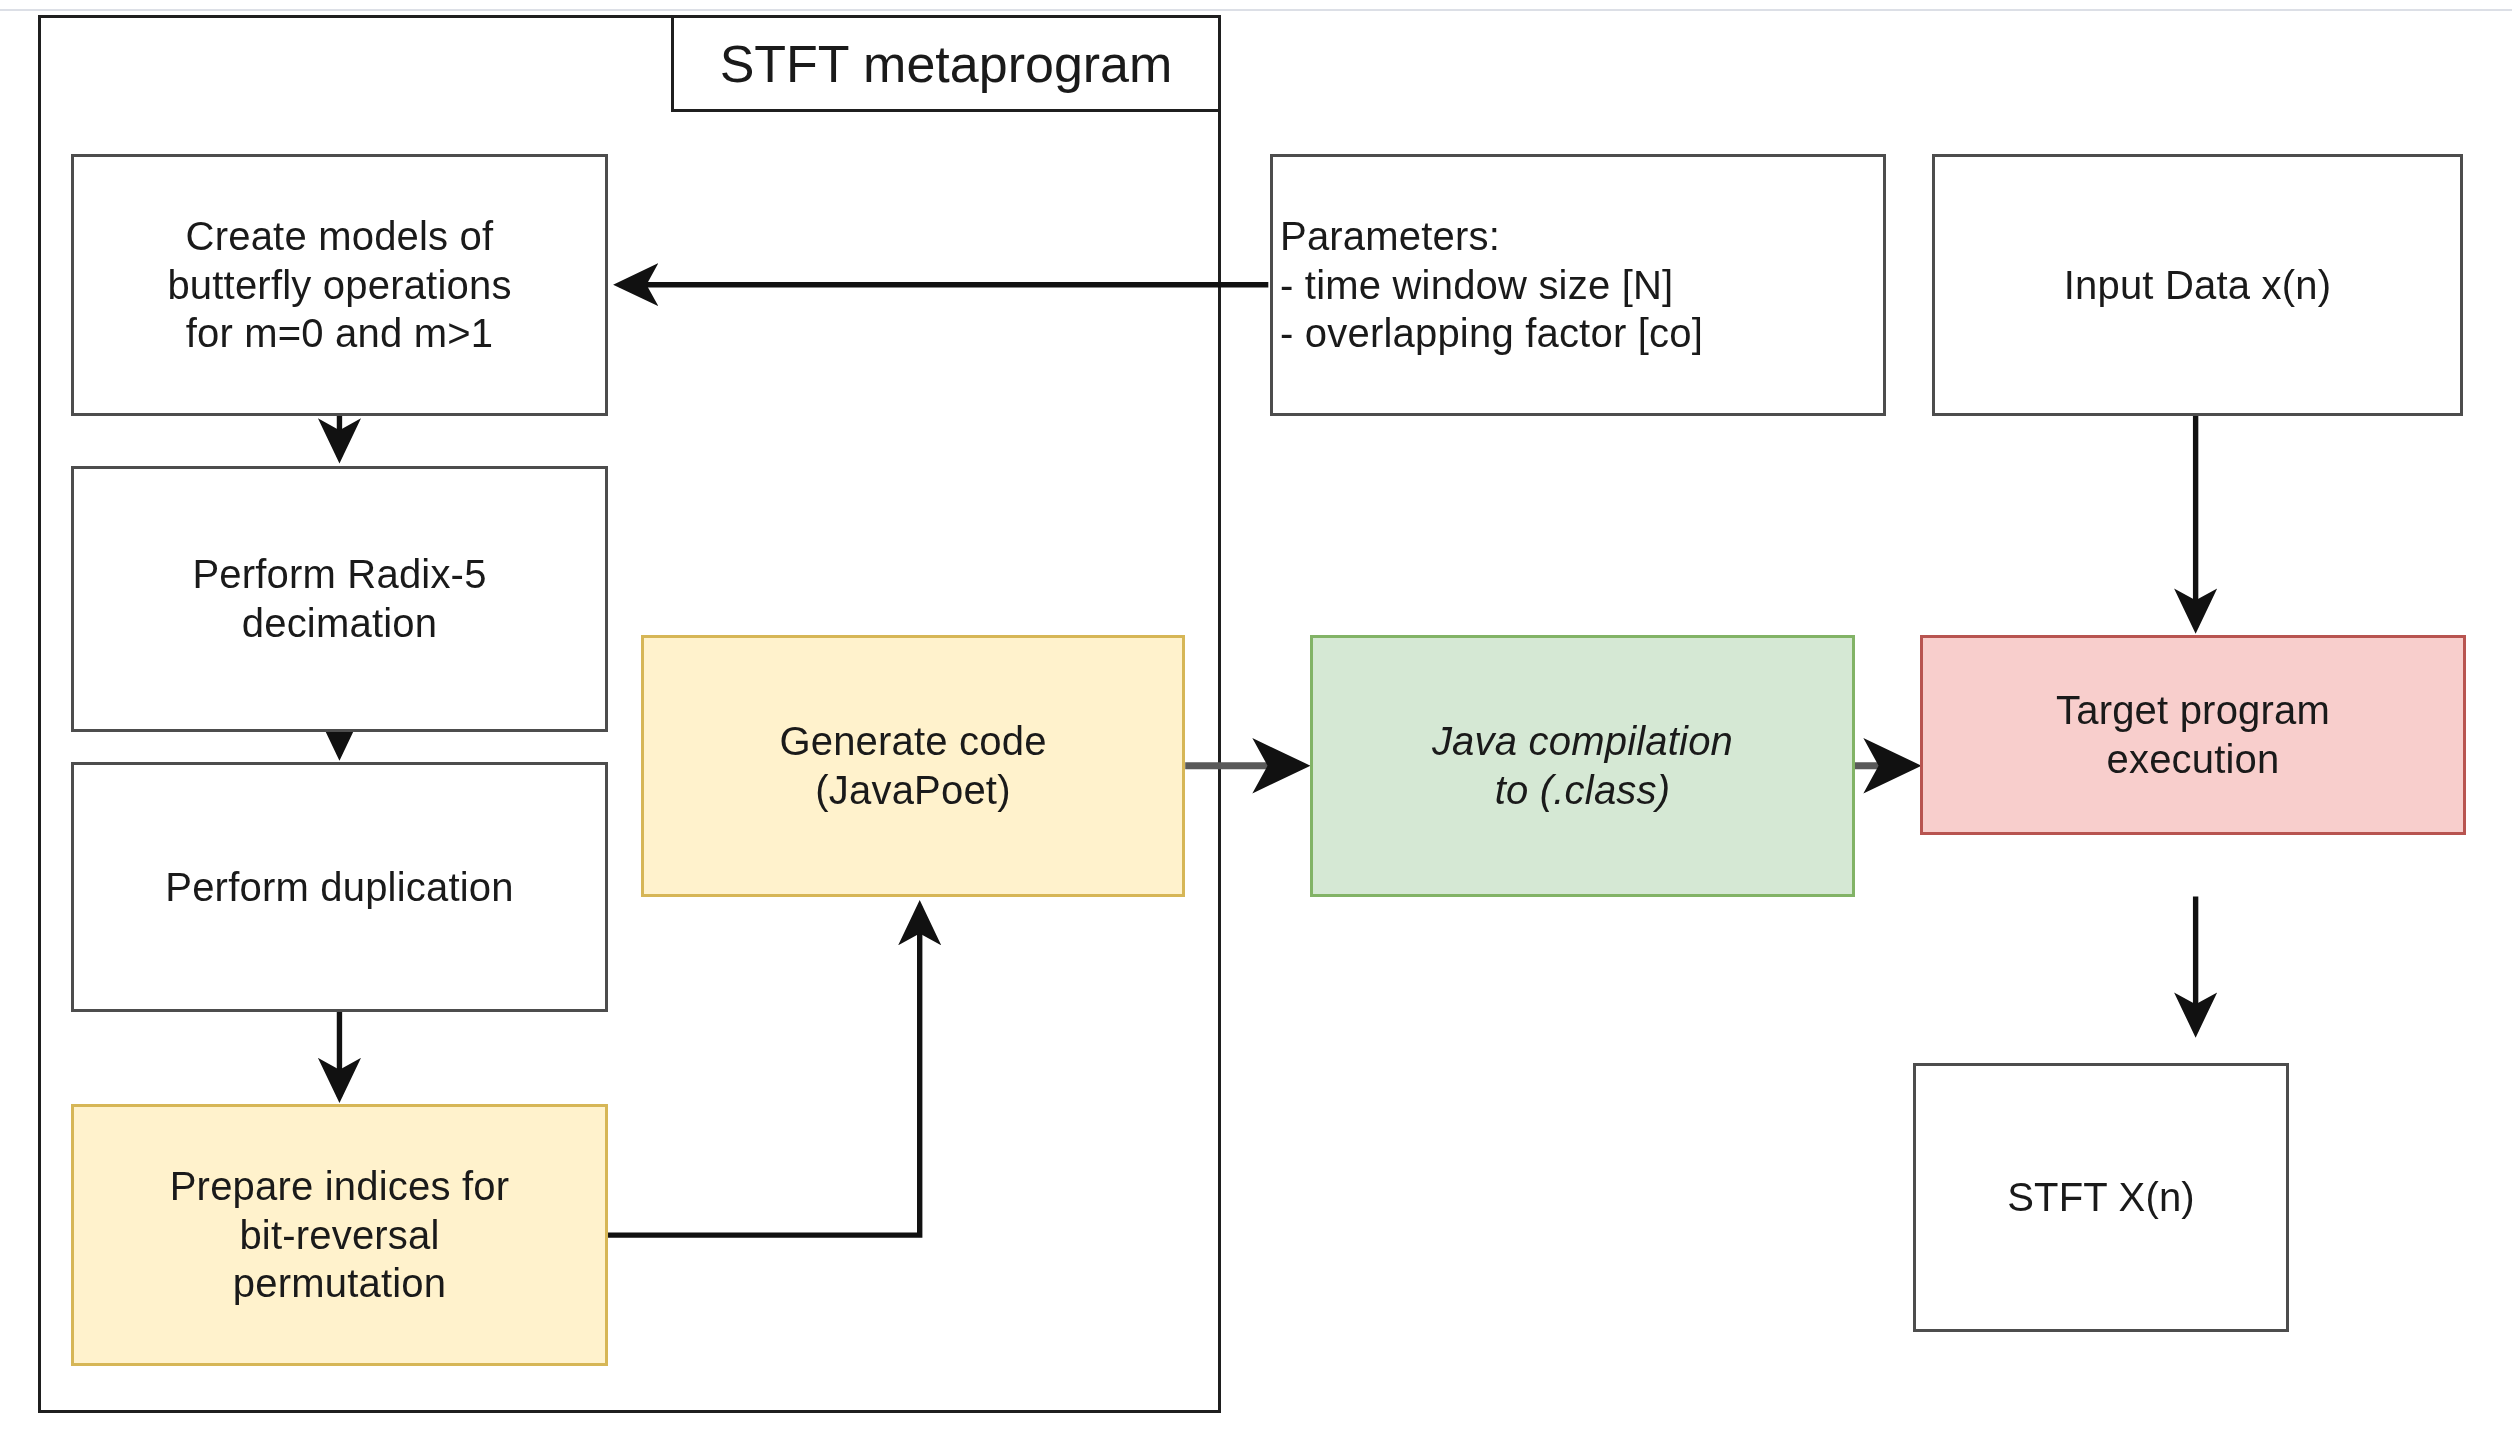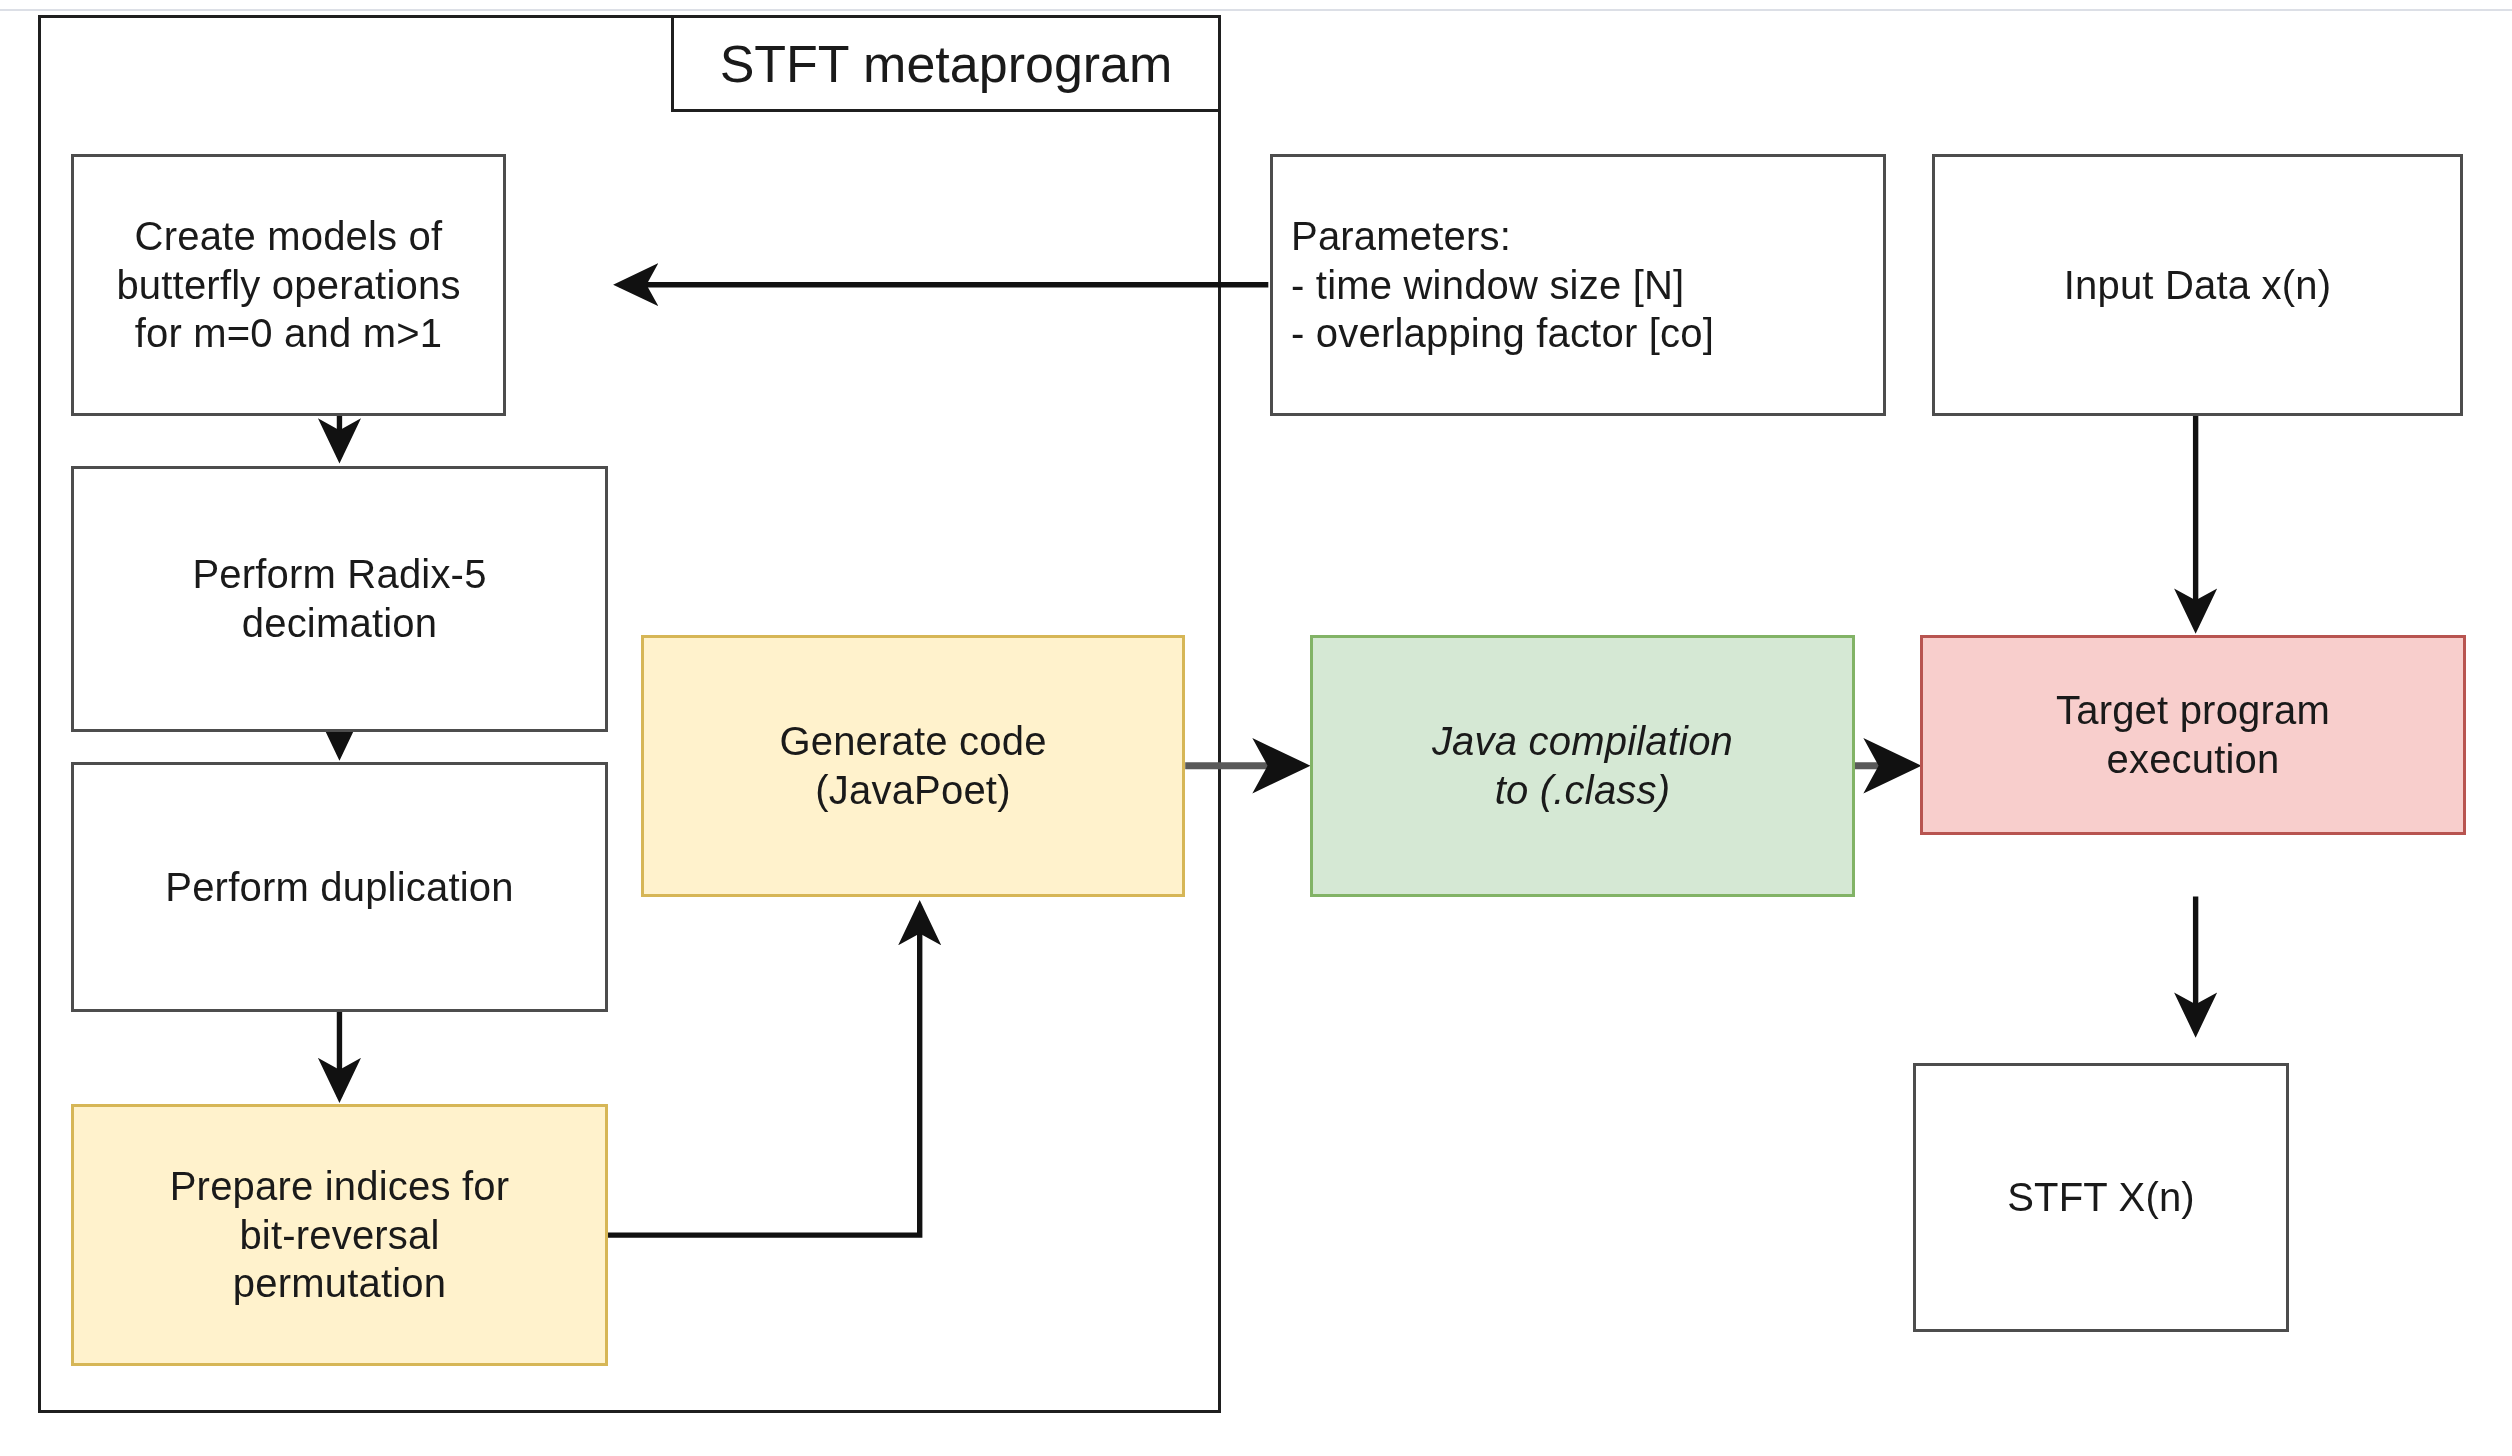--- a/index.html
+++ b/index.html
@@ -42,21 +42,21 @@
     white-space: pre-line;
   }
   .node.plain  { border-color: #4d4d4d; background:#ffffff; }
   .node.yellow { border-color: #d6b656; background:#fff2cc; }
   .node.green  { border-color: #82b366; background:#d5e8d4; }
   .node.red    { border-color: #b85450; background:#f8cecc; }
 
   .node.left-align {
     justify-content: flex-start;
     text-align: left;
-    padding-left: 18px;
+    padding-left: 7px;
   }
 
   
   #group-container {
     position: absolute;
     left: 38px; top: 15.4px;
     width: 1183px; height: 1398px;
     box-sizing: border-box;
     border: 3.8px solid #1f1f1f;
     background: transparent;
@@ -133,21 +133,21 @@
 
     <g>
       <path d="M2853,540 L2853,815" fill="none" stroke="#111111" stroke-width="7" marker-end="url(#ah-dark)"></path>
     </g>
 
     <g>
       <path d="M2853,1165 L2853,1340" fill="none" stroke="#111111" stroke-width="7" marker-end="url(#ah-dark)"></path>
     </g>
   </svg>
 
-  <div class="node plain" style="left:71px; top:154px; width:435px; height:262px;">Create models of
+  <div class="node plain" style="left:71px; top:154px; width:537px; height:262px;">Create models of
 butterfly operations
 for m=0 and m&gt;1</div>
 
   <div class="node plain" style="left:71px; top:466px; width:537px; height:266px;">Perform Radix-5
 decimation</div>
 
   <div class="node plain" style="left:71px; top:762px; width:537px; height:250px;">Perform duplication</div>
 
   <div class="node yellow" style="left:71px; top:1104px; width:537px; height:262px;">Prepare indices for
 bit-reversal

